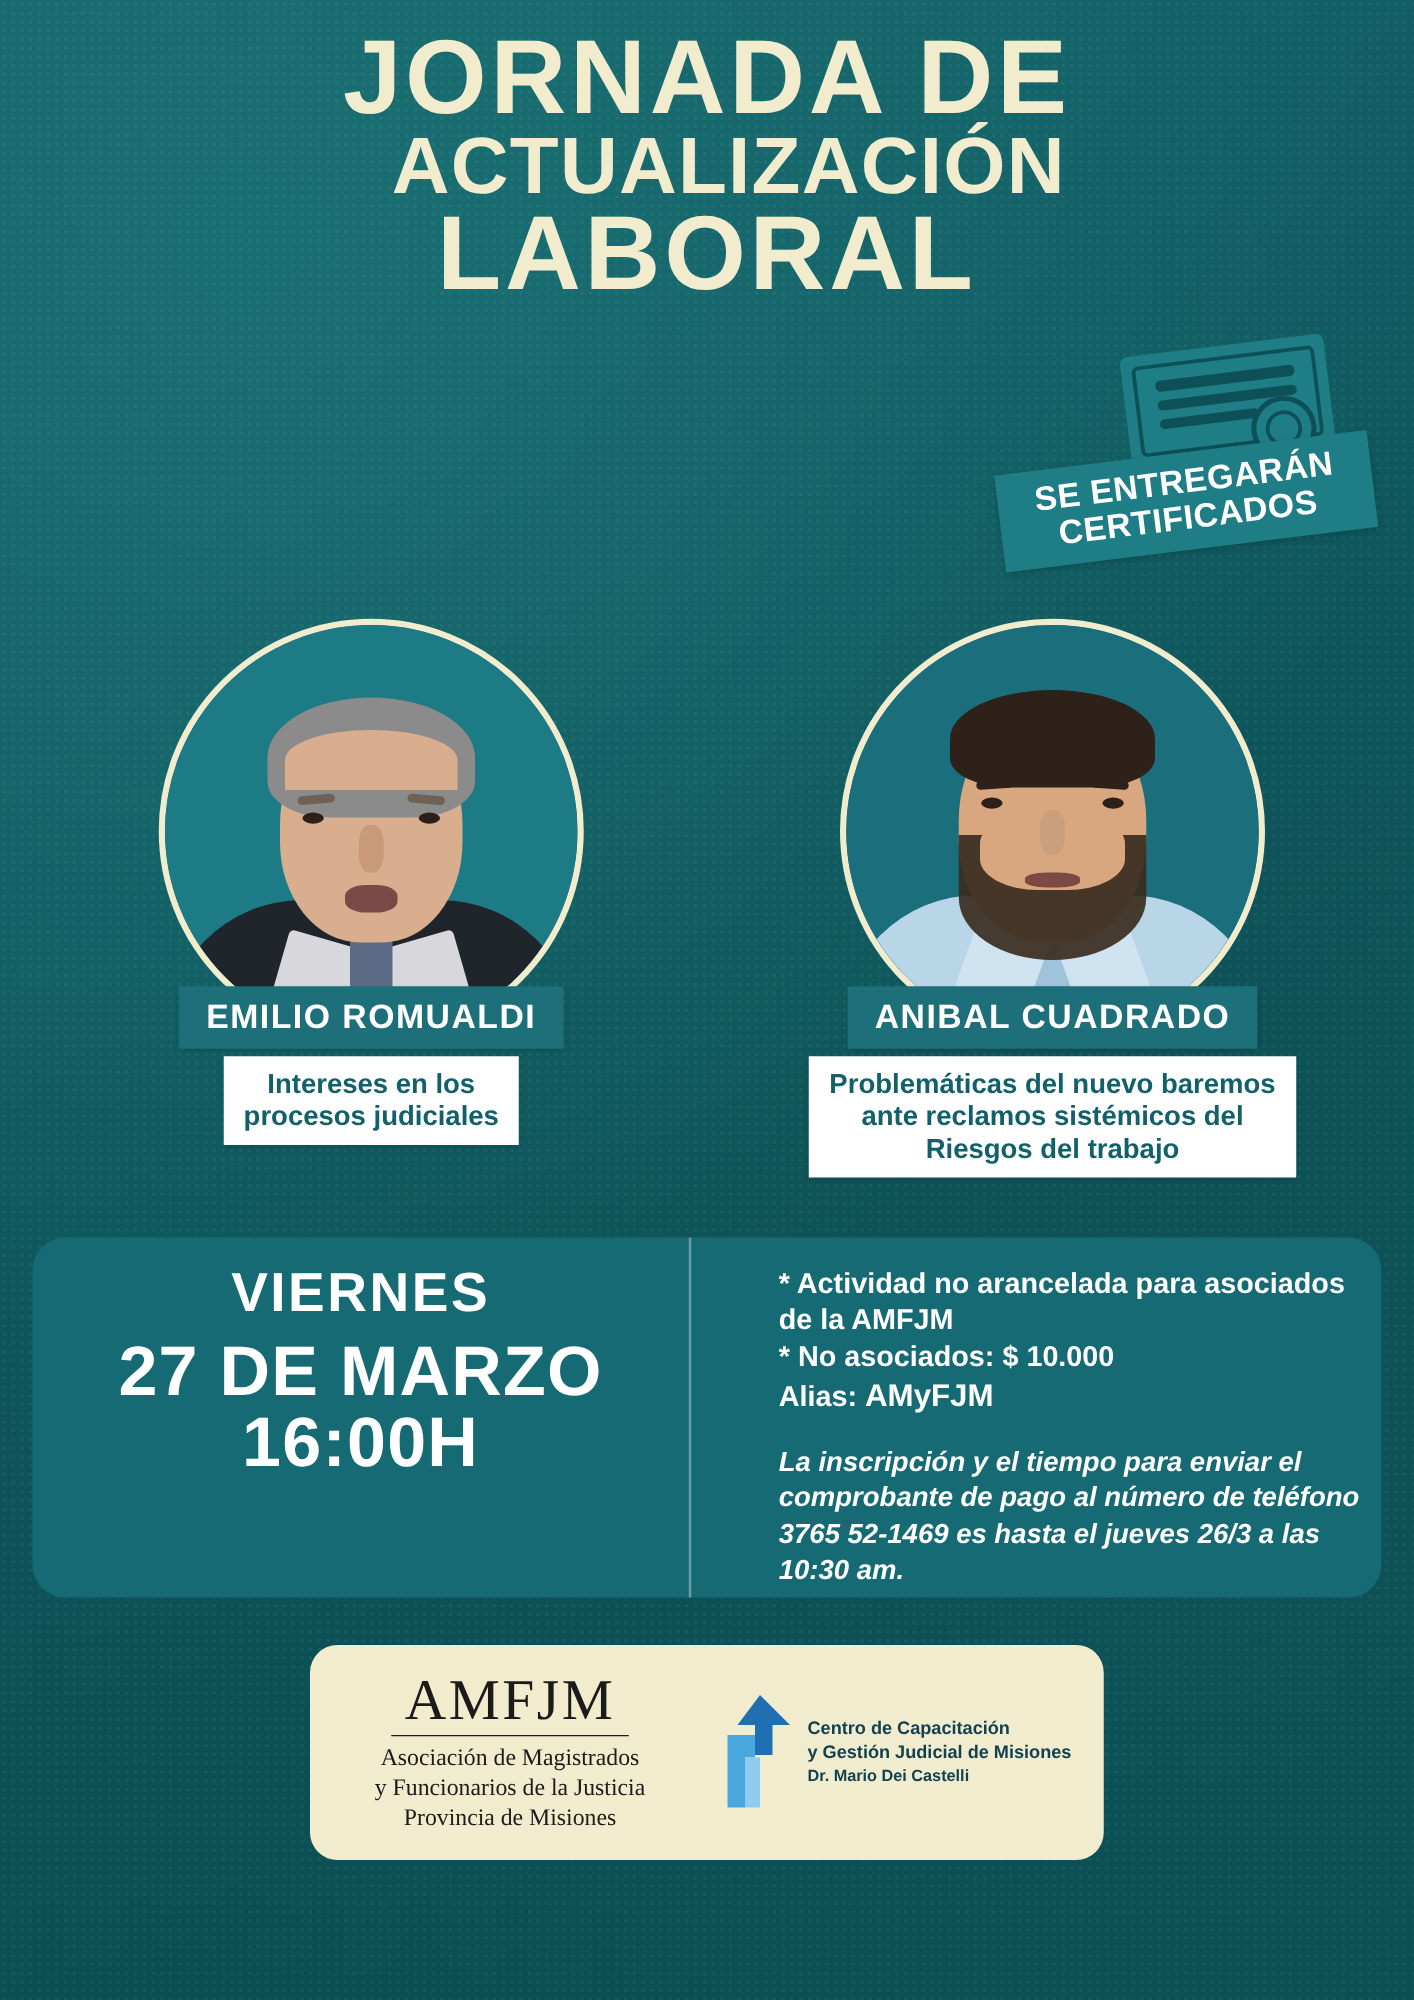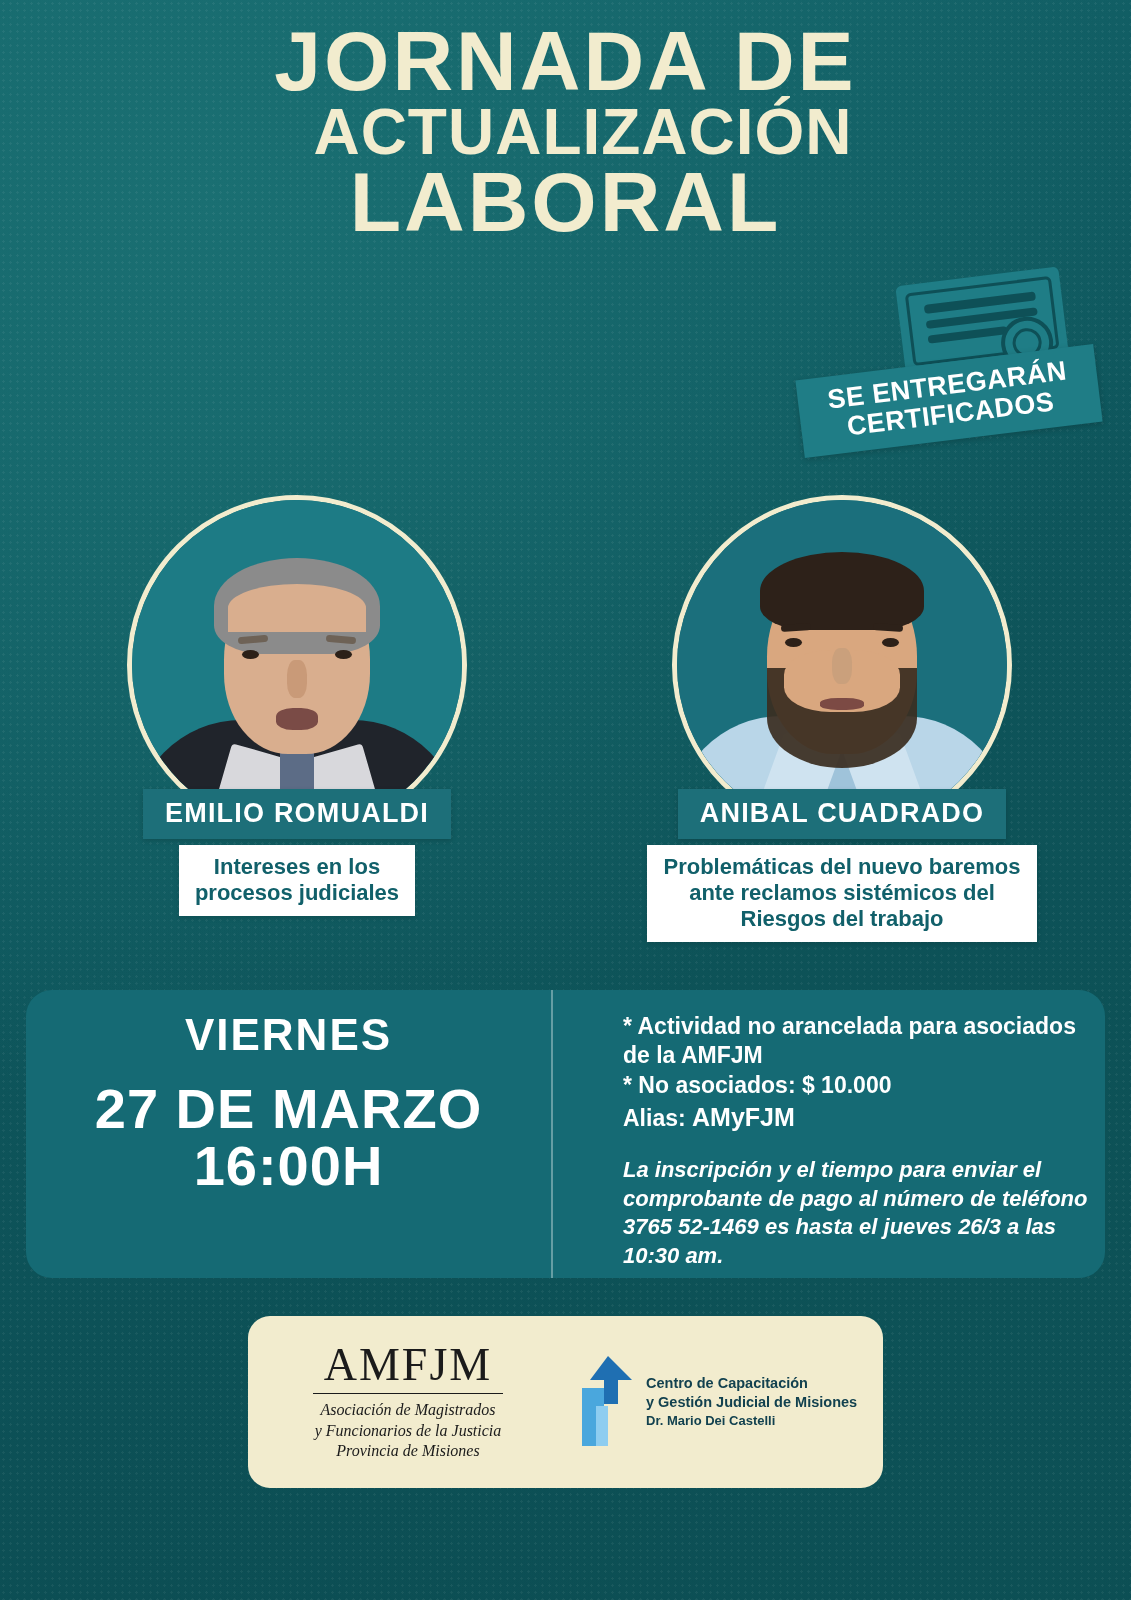--- a/index.html
+++ b/index.html
@@ -250,21 +250,21 @@
     font-size: 44px;
     font-weight: 800;
     letter-spacing: 2px;
     margin-top: 6px;
   }
   .fecha {
     font-size: 56px;
     font-weight: 800;
     letter-spacing: 1px;
     line-height: 1.02;
-    margin-top: 20px;
+    margin-top: 8px;
   }
   .hora {
     font-size: 56px;
     font-weight: 800;
     letter-spacing: 1px;
     line-height: 1.02;
   }
   .modo {
     font-size: 36px;
     font-weight: 800;
@@ -323,23 +323,22 @@
     line-height: 1;
   }
   .amfjm-rule {
     width: 190px;
     height: 1px;
     background: #1b1b1b;
     margin: 5px auto 6px auto;
   }
   .amfjm-sub {
     font-family: "Liberation Serif", serif;
-    font-size: 16px;
+    font-size: 19px;
     line-height: 1.28;
-    font-style: italic;
   }
   .ccgj {
     display: flex;
     align-items: center;
     gap: 10px;
     padding-left: 16px;
   }
   .ccgj-text {
     color: #12414f;
     font-size: 14.5px;

